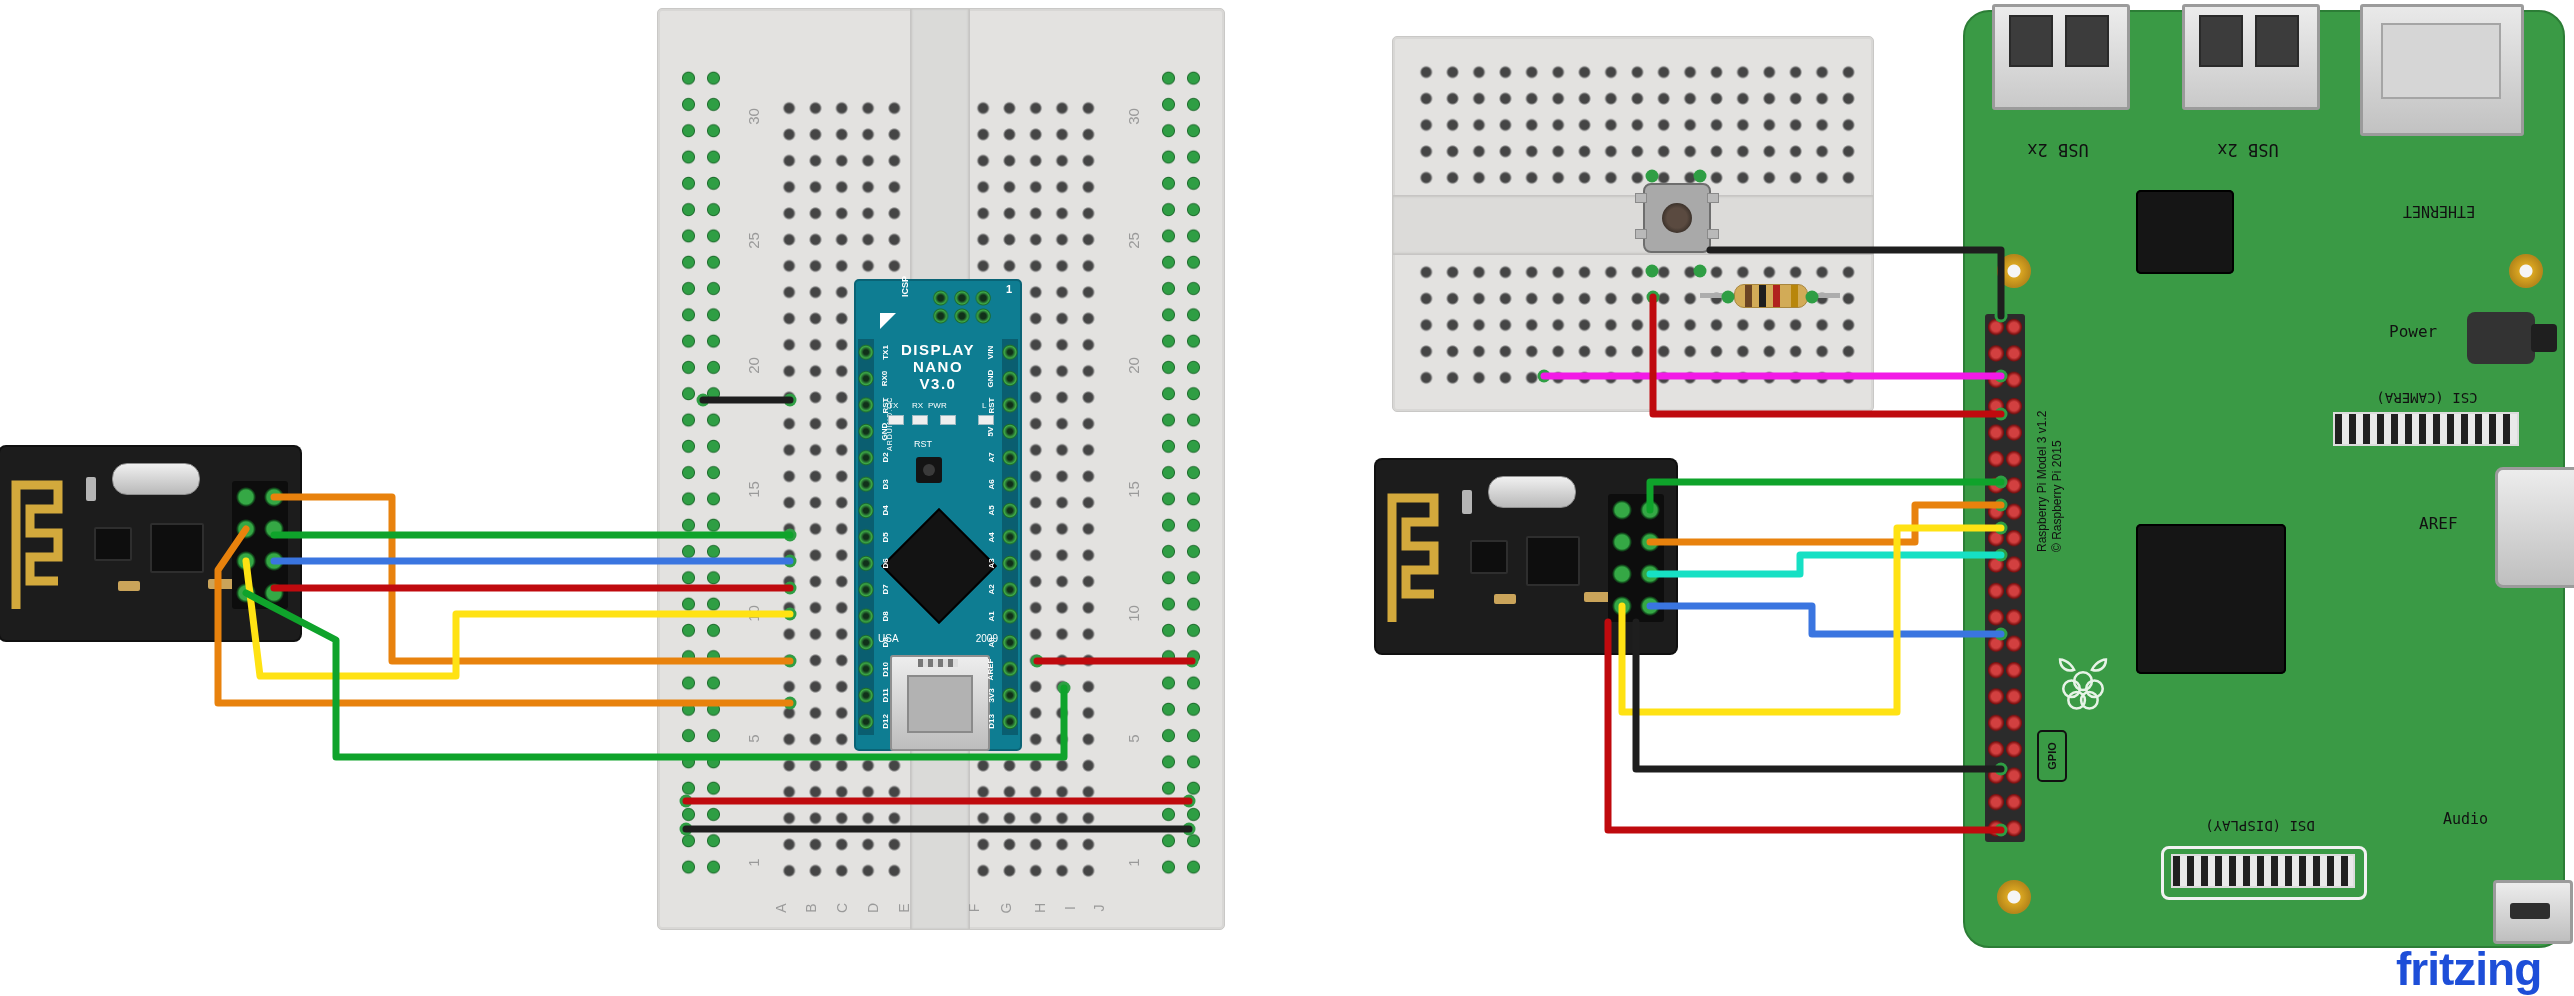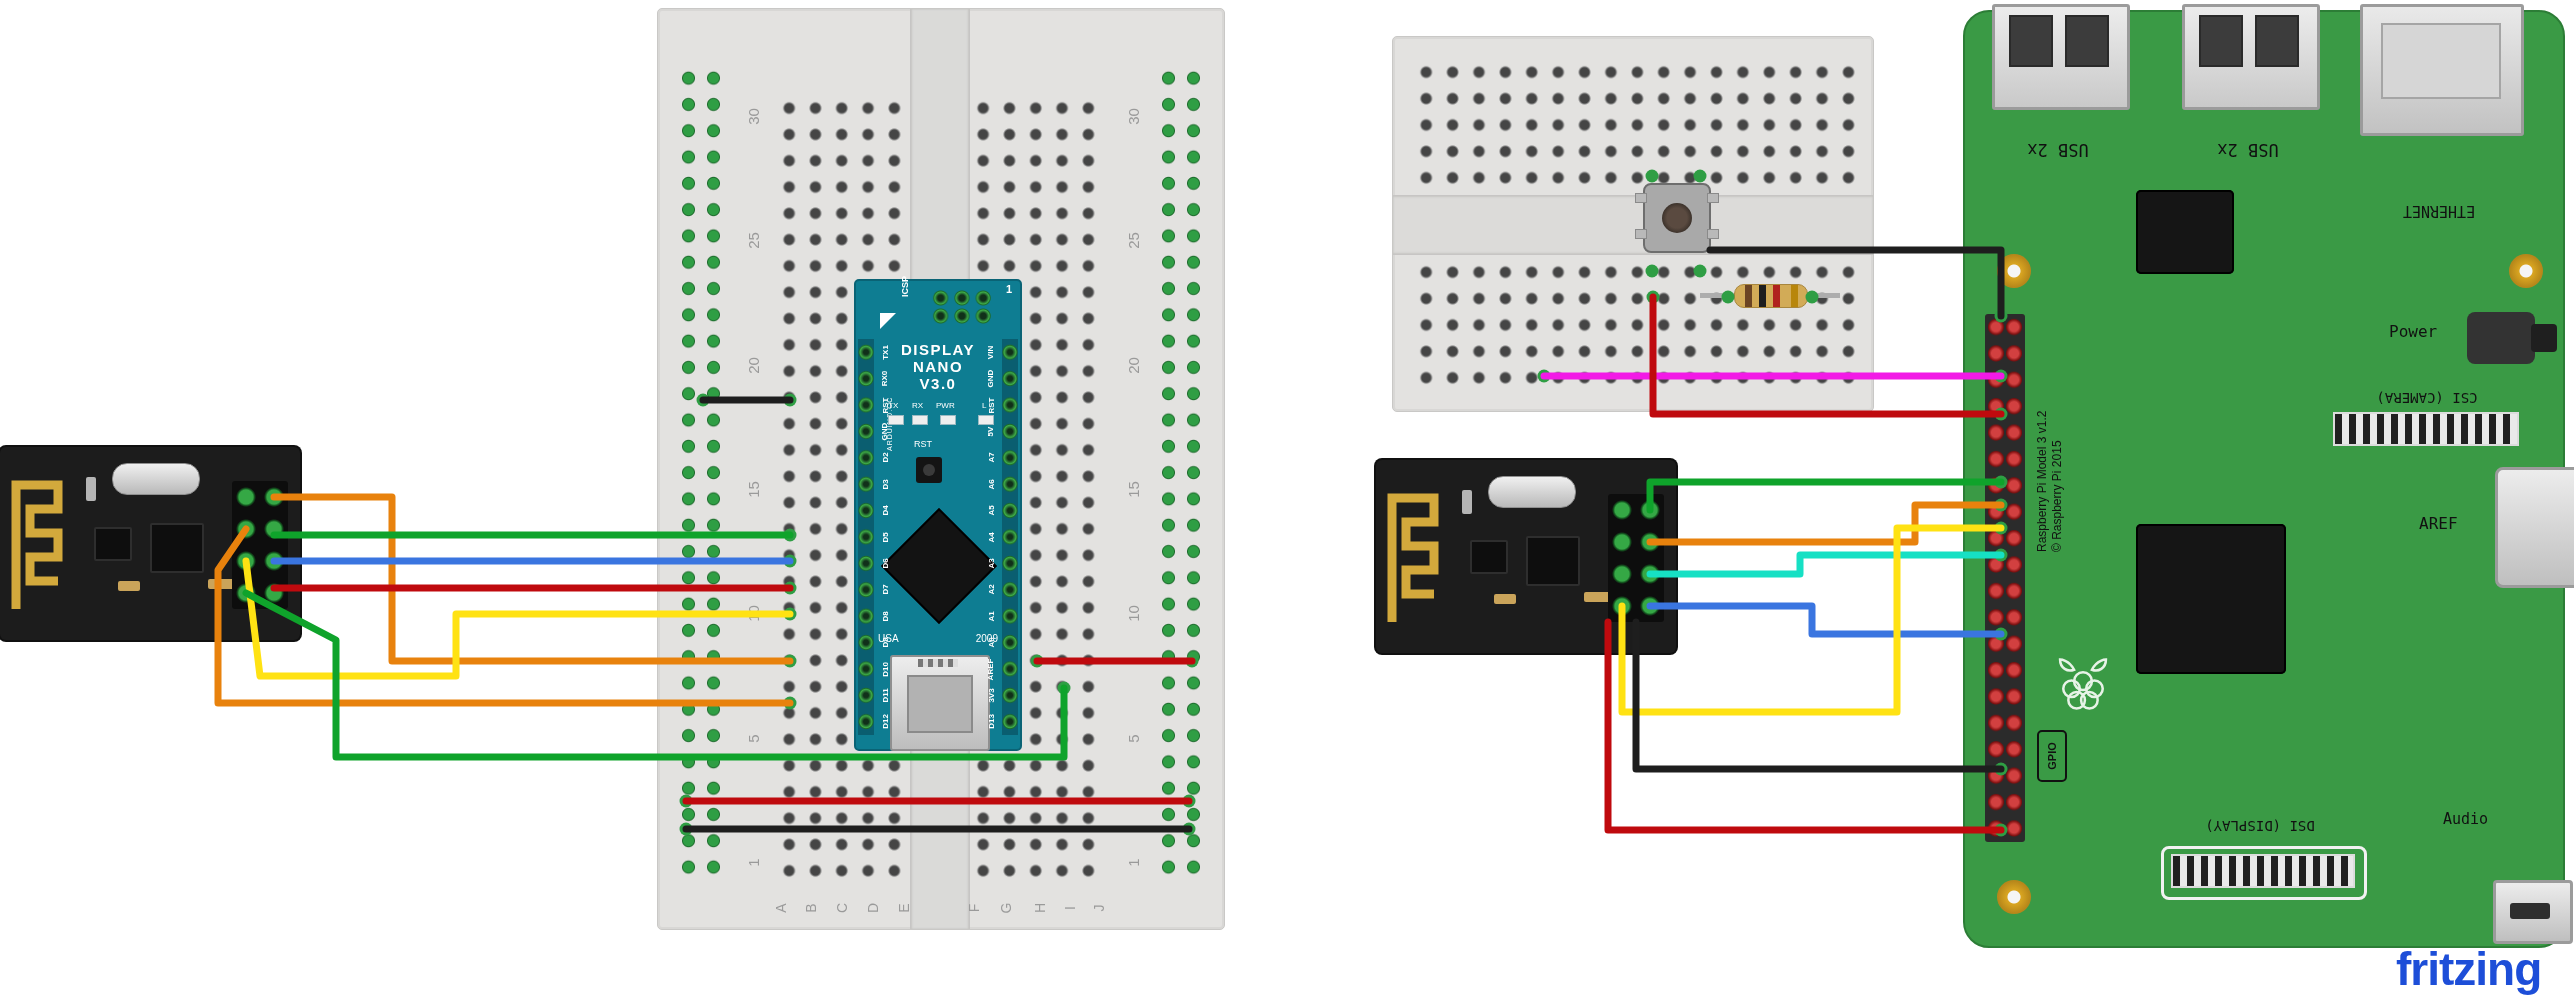--- a/index.html
+++ b/index.html
@@ -180,21 +180,21 @@
     <span class="nano-pin1">1</span>
     <div class="nano-tri"></div>
     <span class="nano-cc">ARDUINO.CC</span>
     <div class="nano-title">
       <div>DISPLAY</div>
       <div>NANO</div>
       <div>V3.0</div>
     </div>
     <span class="nano-small" style="left:32px;top:120px">TX</span>
     <span class="nano-small" style="left:56px;top:120px">RX</span>
-    <span class="nano-small" style="left:80px;top:120px">PWR</span>
+    <span class="nano-small" style="left:72px;top:120px">PWR</span>
     <span class="nano-small" style="left:126px;top:120px">L</span>
     <i class="led" style="left:32px;top:134px"></i>
     <i class="led" style="left:56px;top:134px"></i>
     <i class="led" style="left:84px;top:134px"></i>
     <i class="led" style="left:122px;top:134px"></i>
     <span class="nano-small" style="left:58px;top:158px;font-size:9px">RST</span>
     <div class="nano-rst-btn">
         <i></i>
       </div>
     <div class="nano-mcu"></div>

